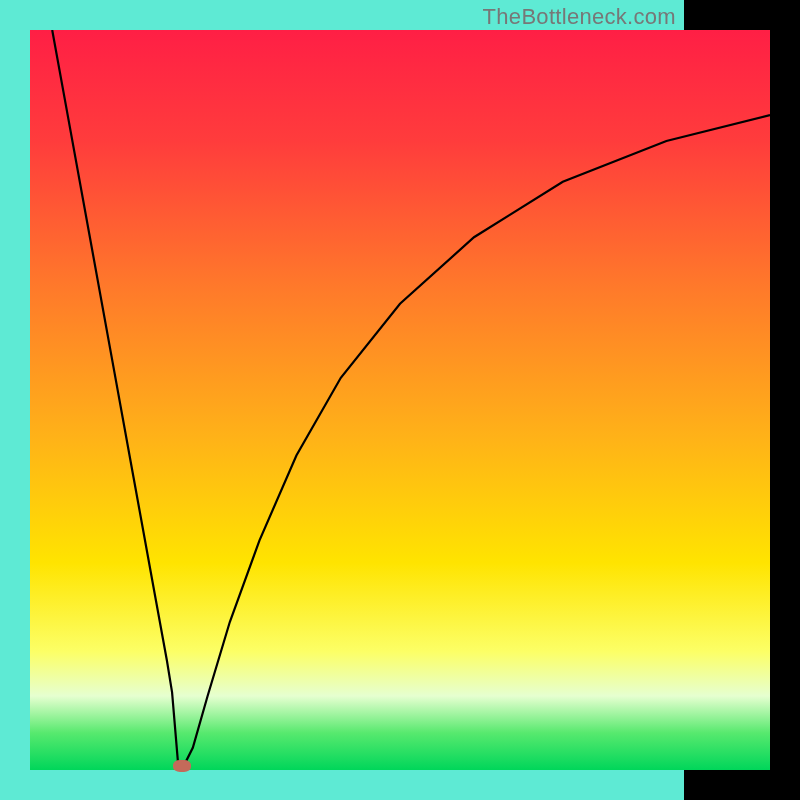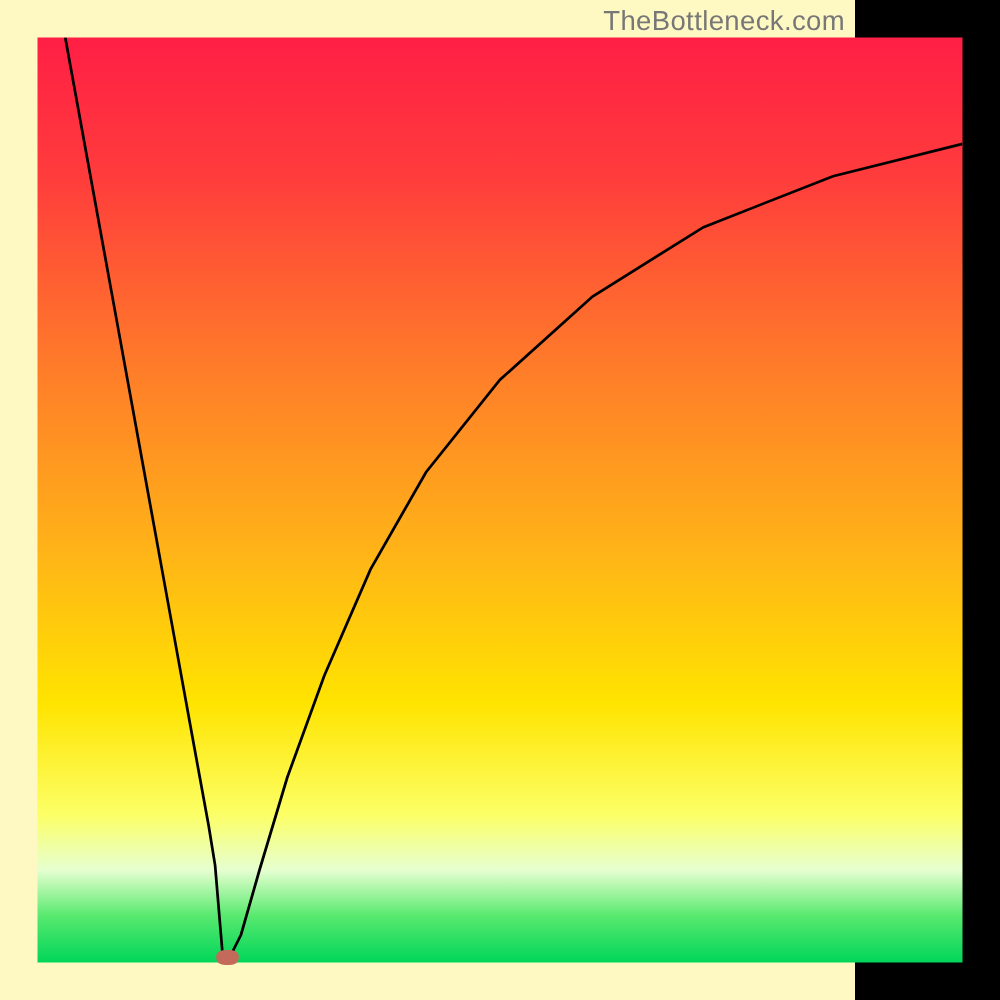--- a/index.html
+++ b/index.html
@@ -7,21 +7,21 @@
     padding: 0;
     width: 800px;
     height: 800px;
     background: #000;
     font-family: Arial, Helvetica, sans-serif;
   }
   .frame {
     position: relative;
     width: 684px;
     height: 800px;
-    background: #fef9c3;
+    background: #5eead4;
   }
   .plot-area {
     position: absolute;
     left: 30px;
     top: 30px;
     width: 740px;
     height: 740px;
     background: linear-gradient(
       to bottom,
       #ff1f45 0%,

